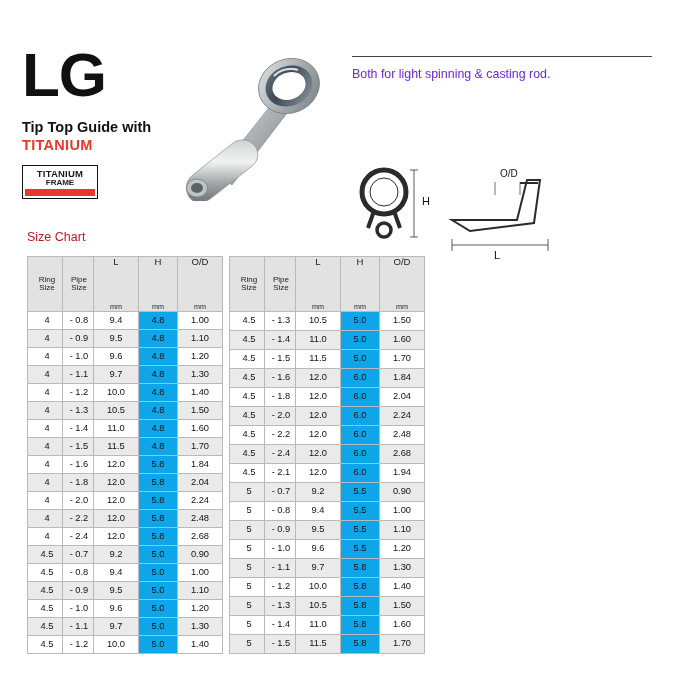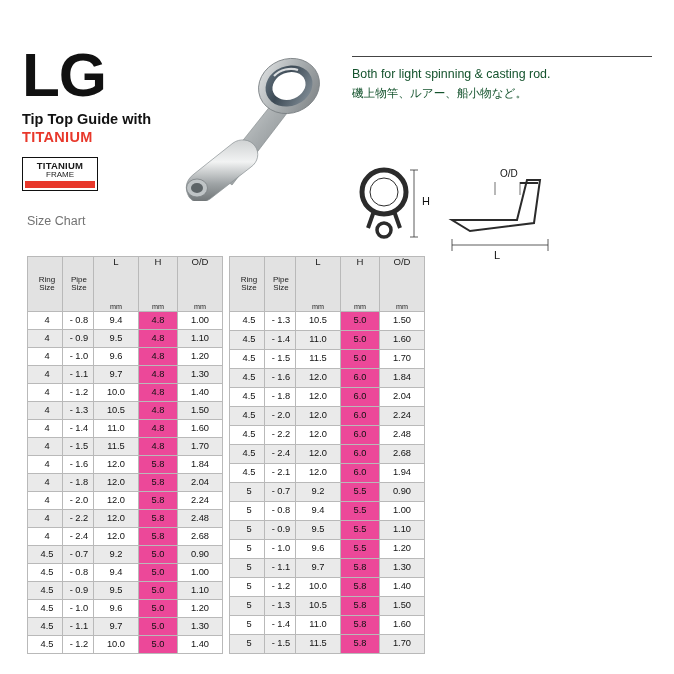--- a/index.html
+++ b/index.html
@@ -32,21 +32,21 @@
     font-size: 62px;
     font-weight: bold;
     line-height: 0.95;
     letter-spacing: -1px;
     color: #111;
     margin: 0;
   }
   .tip-top {
     font-size: 14.5px;
     font-weight: bold;
-    margin-top: 6px;
+    margin-top: 14px;
     color: #111;
   }
   .titanium-word {
     font-size: 14.5px;
     font-weight: bold;
     color: #e8382b;
     margin-top: 2px;
     letter-spacing: 0.3px;
   }
   .ti-badge {
@@ -58,21 +58,21 @@
     text-align: center;
   }
   .ti-badge .l1 {
     font-size: 9.5px;
     font-weight: bold;
     letter-spacing: 0.2px;
     line-height: 1.05;
   }
   .ti-badge .l2 {
     font-size: 8px;
-    font-weight: normal;
+    font-weight: bold;
     line-height: 1.05;
     margin-bottom: 2px;
   }
   .ti-badge .bar {
     height: 7px;
     background: #e8382b;
     margin: 1px 2px 2px 2px;
   }
 
   
@@ -98,42 +98,42 @@
     padding-bottom: 5px;
   }
   .rt-rule {
     border-bottom: 1px solid #444;
     width: 300px;
     margin-bottom: 8px;
   }
   .rt-line {
     font-size: 12.4px;
     line-height: 1.55;
-    color: #14532d;
+    color: #6d28d9;
   }
   .rt-line.jp {
     font-size: 11.6px;
   }
 
   
   .diagram {
     position: absolute;
     left: 352px;
     top: 165px;
     width: 300px;
     height: 95px;
   }
 
   
   .chart-label {
     position: absolute;
     left: 27px;
-    top: 214px;
+    top: 230px;
     font-size: 12.5px;
-    color: #737373;
+    color: #b91c1c;
   }
   .tables {
     position: absolute;
     left: 27px;
     top: 256px;
     display: flex;
     gap: 6px;
   }
   table.sz {
     border-collapse: collapse;
@@ -162,21 +162,21 @@
     font-size: 7.2px;
     display: block;
     margin-top: 36px;
   }
   .c-ring { width: 30px; text-align: left; padding-left: 4px !important; }
   .c-pipe { width: 28px; text-align: left; padding-left: 2px !important; }
   .c-l    { width: 44px; }
   .c-h    { width: 38px; }
   .c-od   { width: 44px; }
   .alt-bg { background: #eaeaea; }
-  .hcell  { background: #ec4899; }
+  .hcell  { background: #0ea5e9; }
 </style>
 </head>
 <body>
 
 <div class="page">
 
   <div class="left-head">
     <div class="lg-title">LG</div>
     <div class="tip-top">Tip Top Guide with</div>
     <div class="titanium-word">TITANIUM</div>
@@ -217,21 +217,20 @@
       <ellipse cx="119" cy="40" rx="31" ry="27" transform="rotate(-22 119 40)" fill="url(#frameGrad)" stroke="#787e81" stroke-width="0.8"></ellipse>
       <ellipse cx="119" cy="40" rx="24" ry="20" transform="rotate(-22 119 40)" fill="url(#ringGrad)"></ellipse>
       <ellipse cx="119" cy="40" rx="17" ry="13.5" transform="rotate(-22 119 40)" fill="#ffffff"></ellipse>
       <path d="M104 30 A20 16 -22 0 1 128 24" fill="none" stroke="#ffffff" stroke-width="2.2" opacity="0.8"></path>
     </svg>
   </div>
 
   <div class="right-col">
     <div class="rt-rule"></div>
     <div class="rt-line">Both for light spinning &amp; casting rod.</div>
-    <div class="rt-line jp">磯上物竿、ルアー、船小物など。</div>
   </div>
 
   <div class="diagram">
     <svg width="300" height="95" viewBox="0 0 300 95">
 
       <circle cx="32" cy="27" r="22" fill="none" stroke="#2b2b2b" stroke-width="5"></circle>
       <circle cx="32" cy="27" r="14" fill="#ffffff" stroke="#2b2b2b" stroke-width="1"></circle>
       <path d="M22 46 L16 63 M42 46 L48 63" stroke="#2b2b2b" stroke-width="4" fill="none"></path>
       <circle cx="32" cy="65" r="7" fill="none" stroke="#2b2b2b" stroke-width="3.5"></circle>
 

